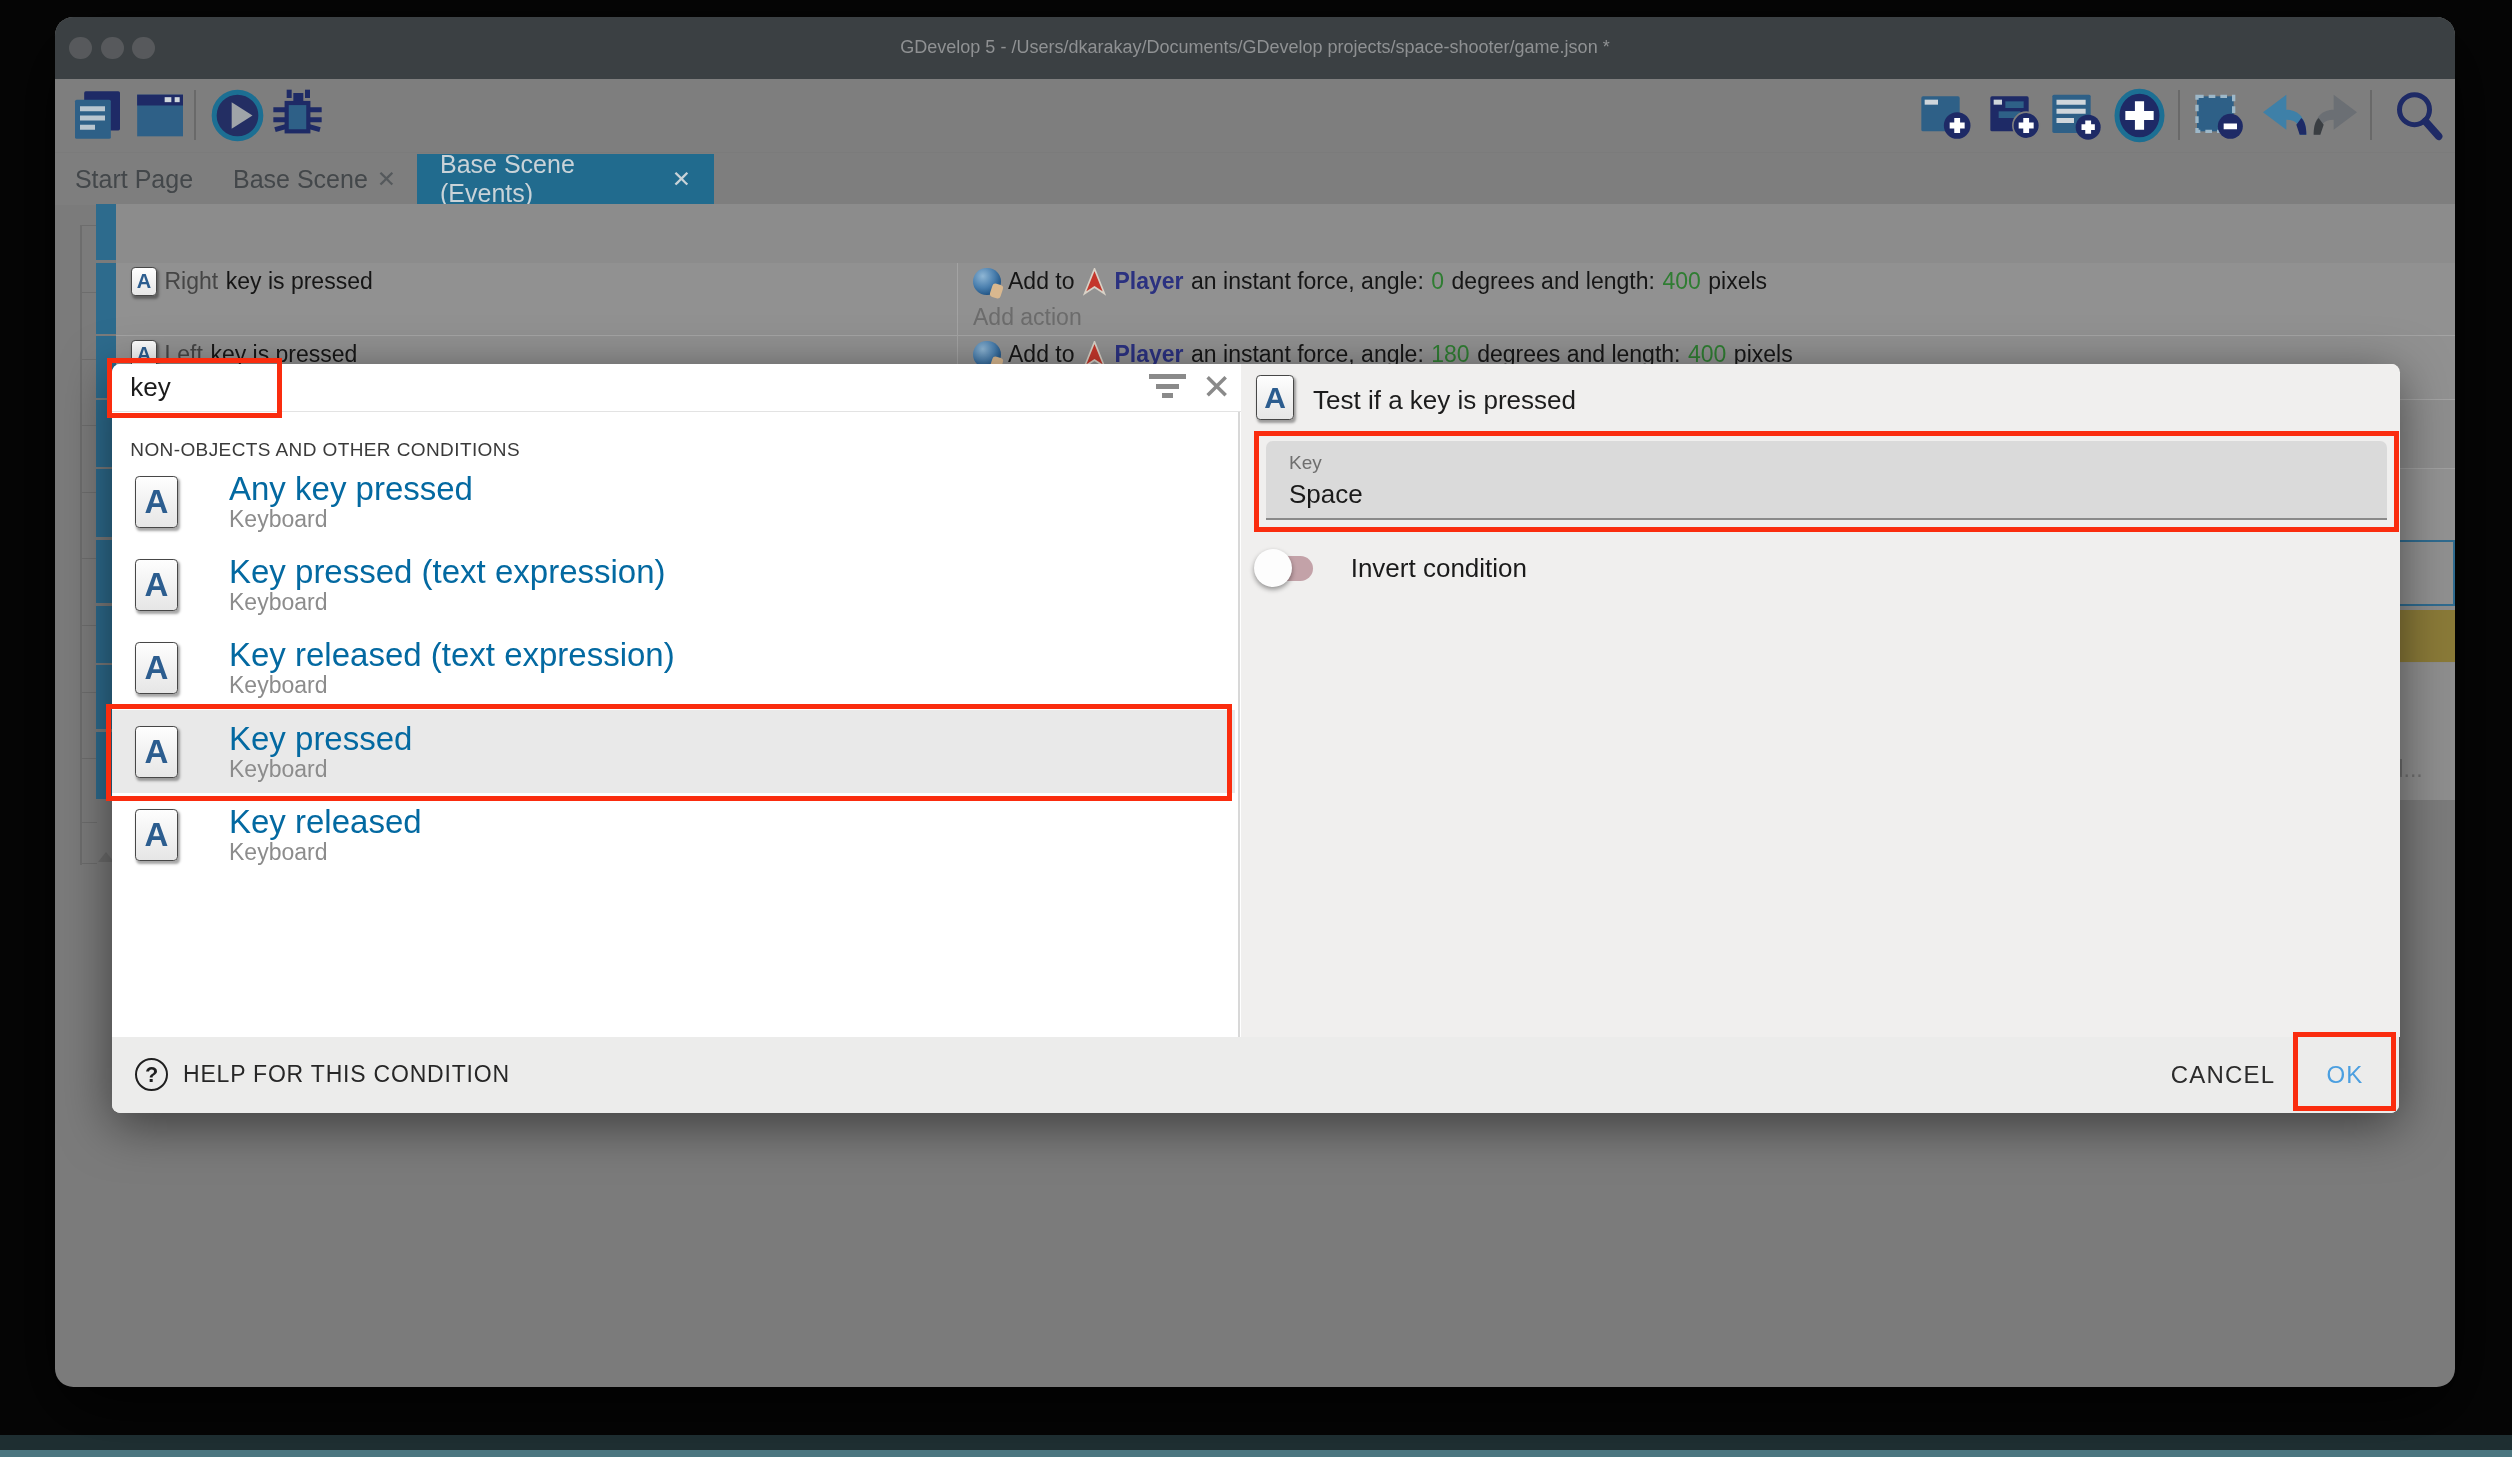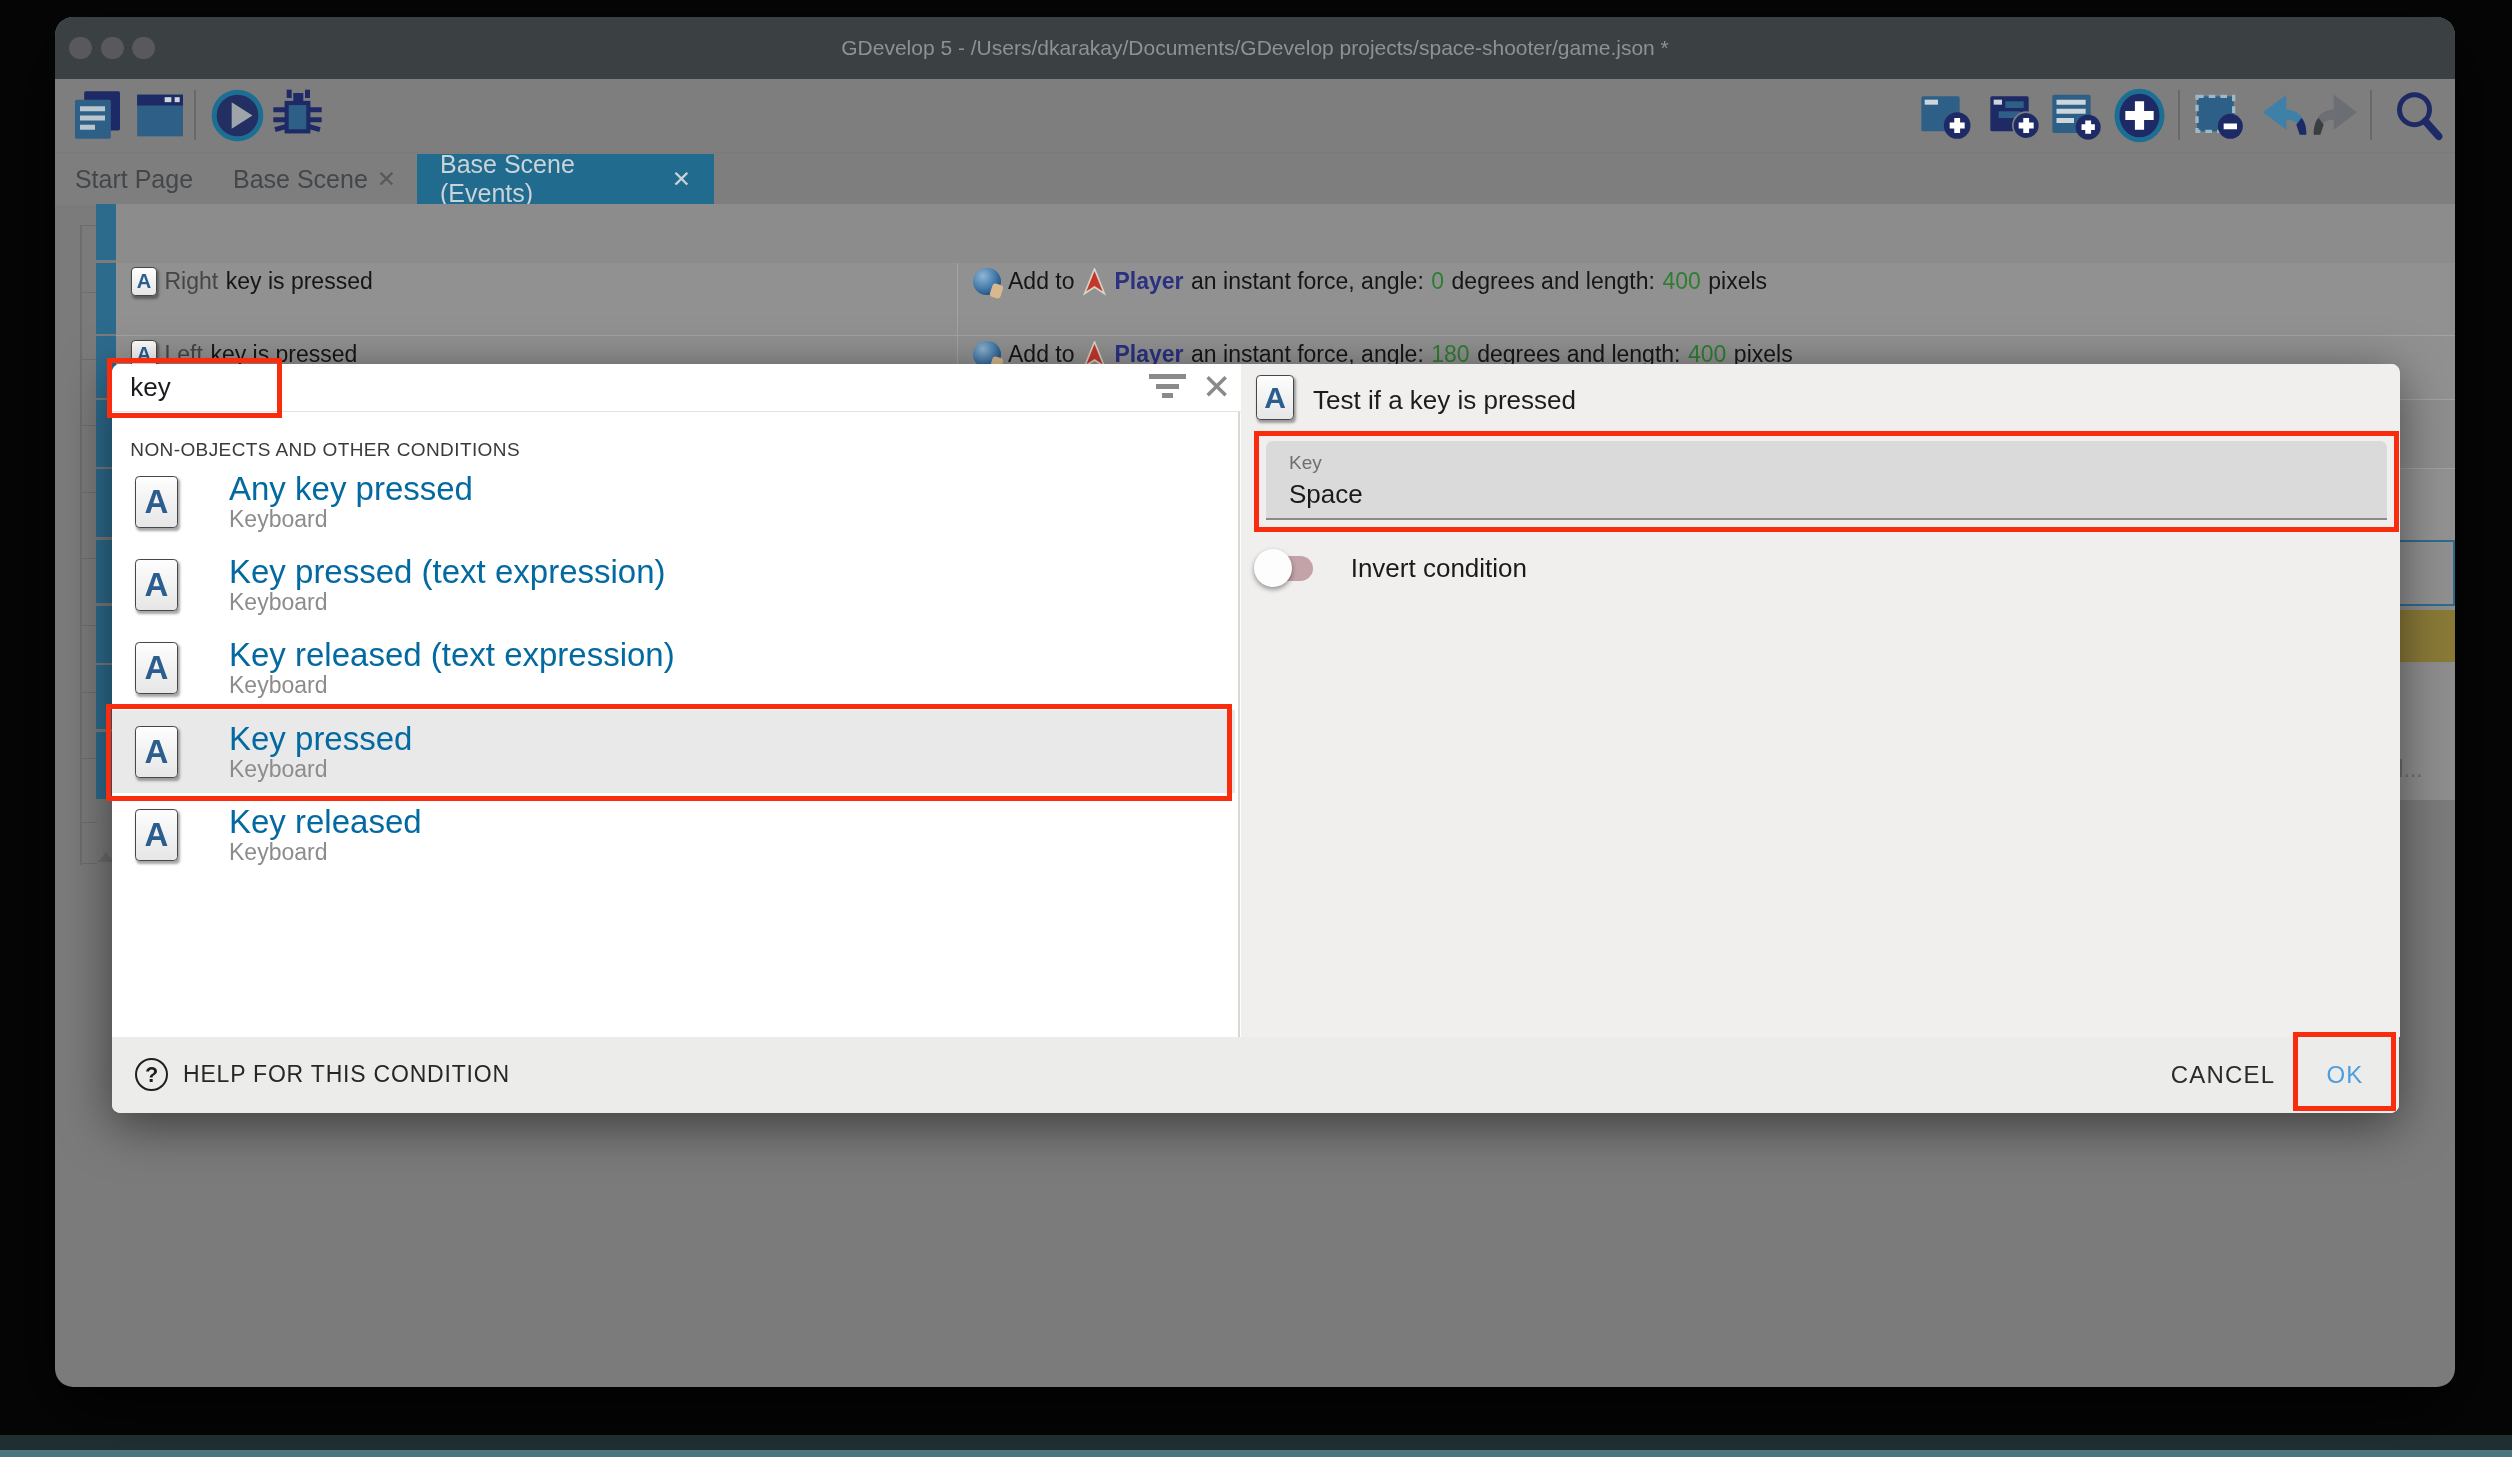--- a/index.html
+++ b/index.html
@@ -5,21 +5,21 @@
   * { margin:0; padding:0; box-sizing:border-box; }
   html,body { width:2512px; height:1458px; background:#060606; font-family:"Liberation Sans", sans-serif; overflow:hidden; position:relative; }
 
   
   .window { position:absolute; left:55px; top:16.7px; width:2400px; height:1370px;
     background:#7b7b7b; border-radius:18.3px; overflow:hidden;
     box-shadow:0 25px 75px rgba(0,0,0,.85); }
 
   .titlebar { position:absolute; left:0; top:0; width:100%; height:62px; background:#3b4043;
     display:flex; align-items:center; justify-content:center; }
-  .title-text { color:#8f9193; font-size:21px; }
+  .title-text { color:#8f9193; font-size:18px; }
   .tl { position:absolute; top:20px; width:22.5px; height:22.5px; border-radius:50%; background:#57595c; }
   .tl.c1{left:14px}.tl.c2{left:46px}.tl.c3{left:77px}
 
   .toolbar { position:absolute; left:0; top:62px; width:100%; height:73px; background:#7e7e7e; }
   .tbi { position:absolute; top:9.2px; width:55px; height:55px; }
   .tsep { position:absolute; top:11.7px; width:1.7px; height:50px; background:#696969; }
   .i-pm{left:15px}.i-scene{left:78px}.s1{left:139px}.i-play{left:155px}.i-debug{left:215px}
   .i-addev{left:1863px}.i-addsub{left:1932px}.i-addcom{left:1994px}.i-addany{left:2057px}
   .s2{left:2123px}.i-del{left:2137px}.i-undo{left:2198px}.i-redo{left:2257px}
   .s3{left:2315px}.i-search{left:2337px}
@@ -272,20 +272,21 @@
       <svg width="25" height="28" viewBox="0 0 30 34">
         <polygon points="15,1 27,31 15,23 3,31" fill="#c4372c" stroke="#d9d2c7" stroke-width="2"></polygon>
       </svg>
       <span class="objname">Player</span>
       <span>an instant force, angle:</span>
       <span class="num">0</span>
       <span>degrees and length:</span>
       <span class="num">400</span>
       <span>pixels</span>
     </div>
+    <div class="addline">Add action</div>
   </div>
 
   <div class="cell cond2">
     <div class="evline">
       <span class="kbd kbd-s">A</span>
       <span class="param">Left</span>
       <span>key is pressed</span>
     </div>
   </div>
   <div class="cell act2">

